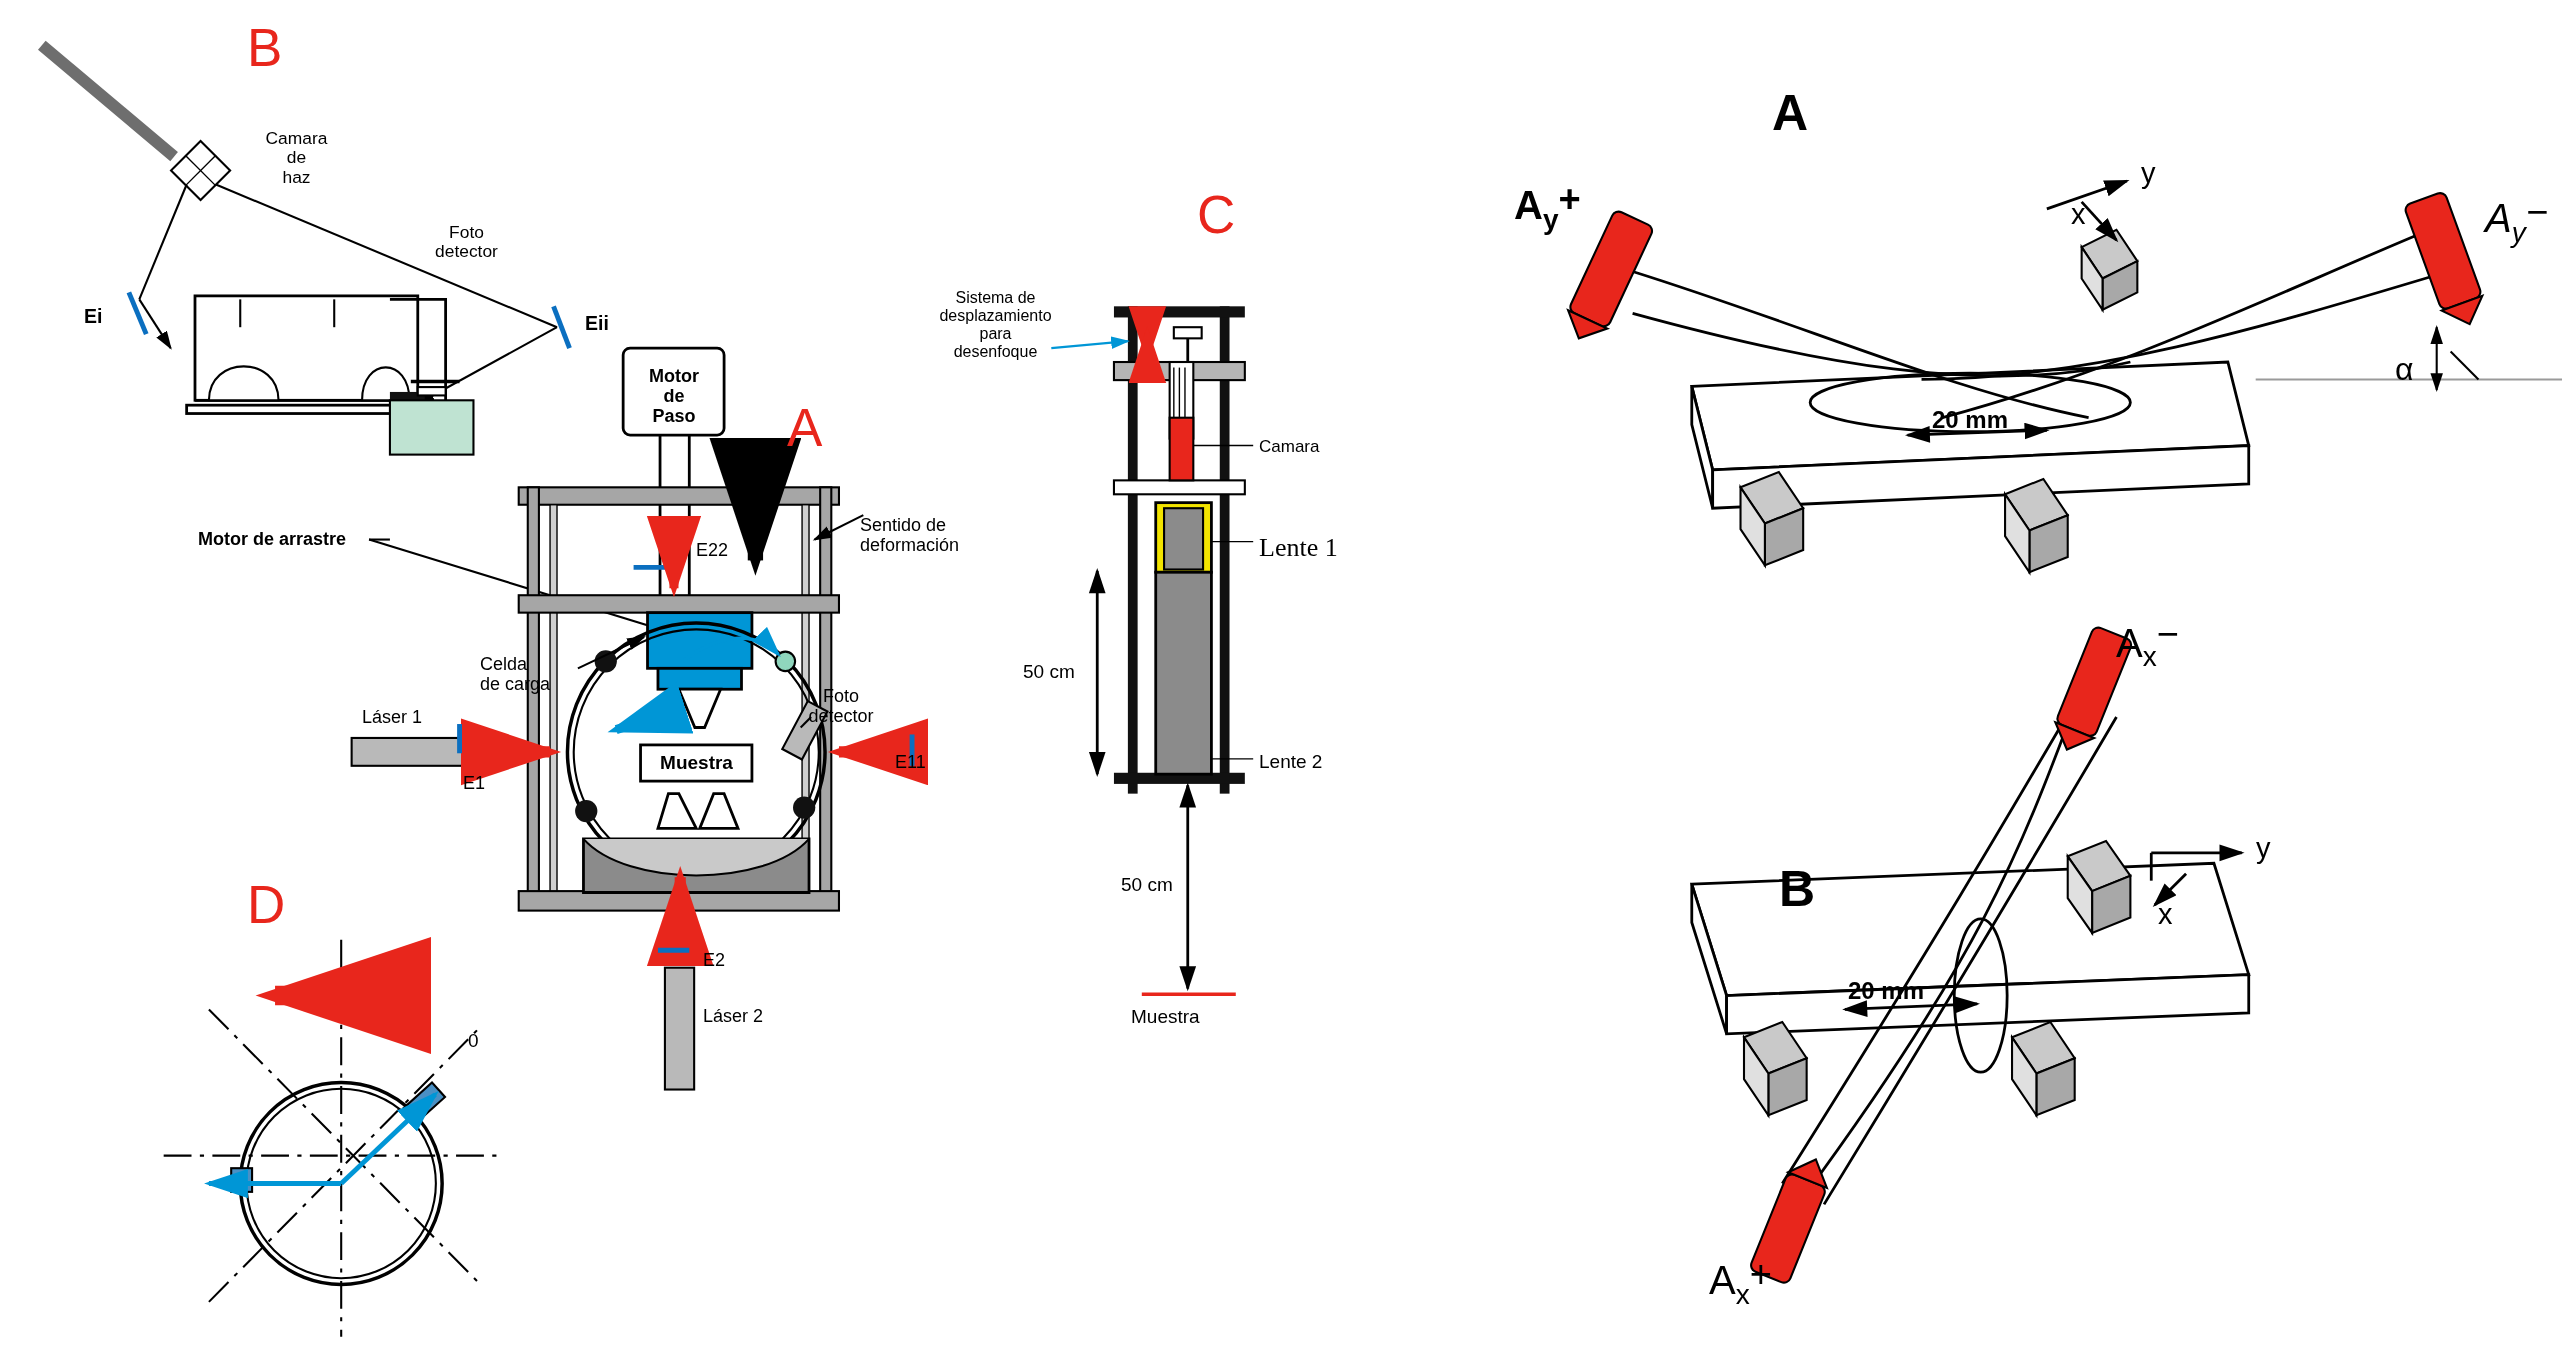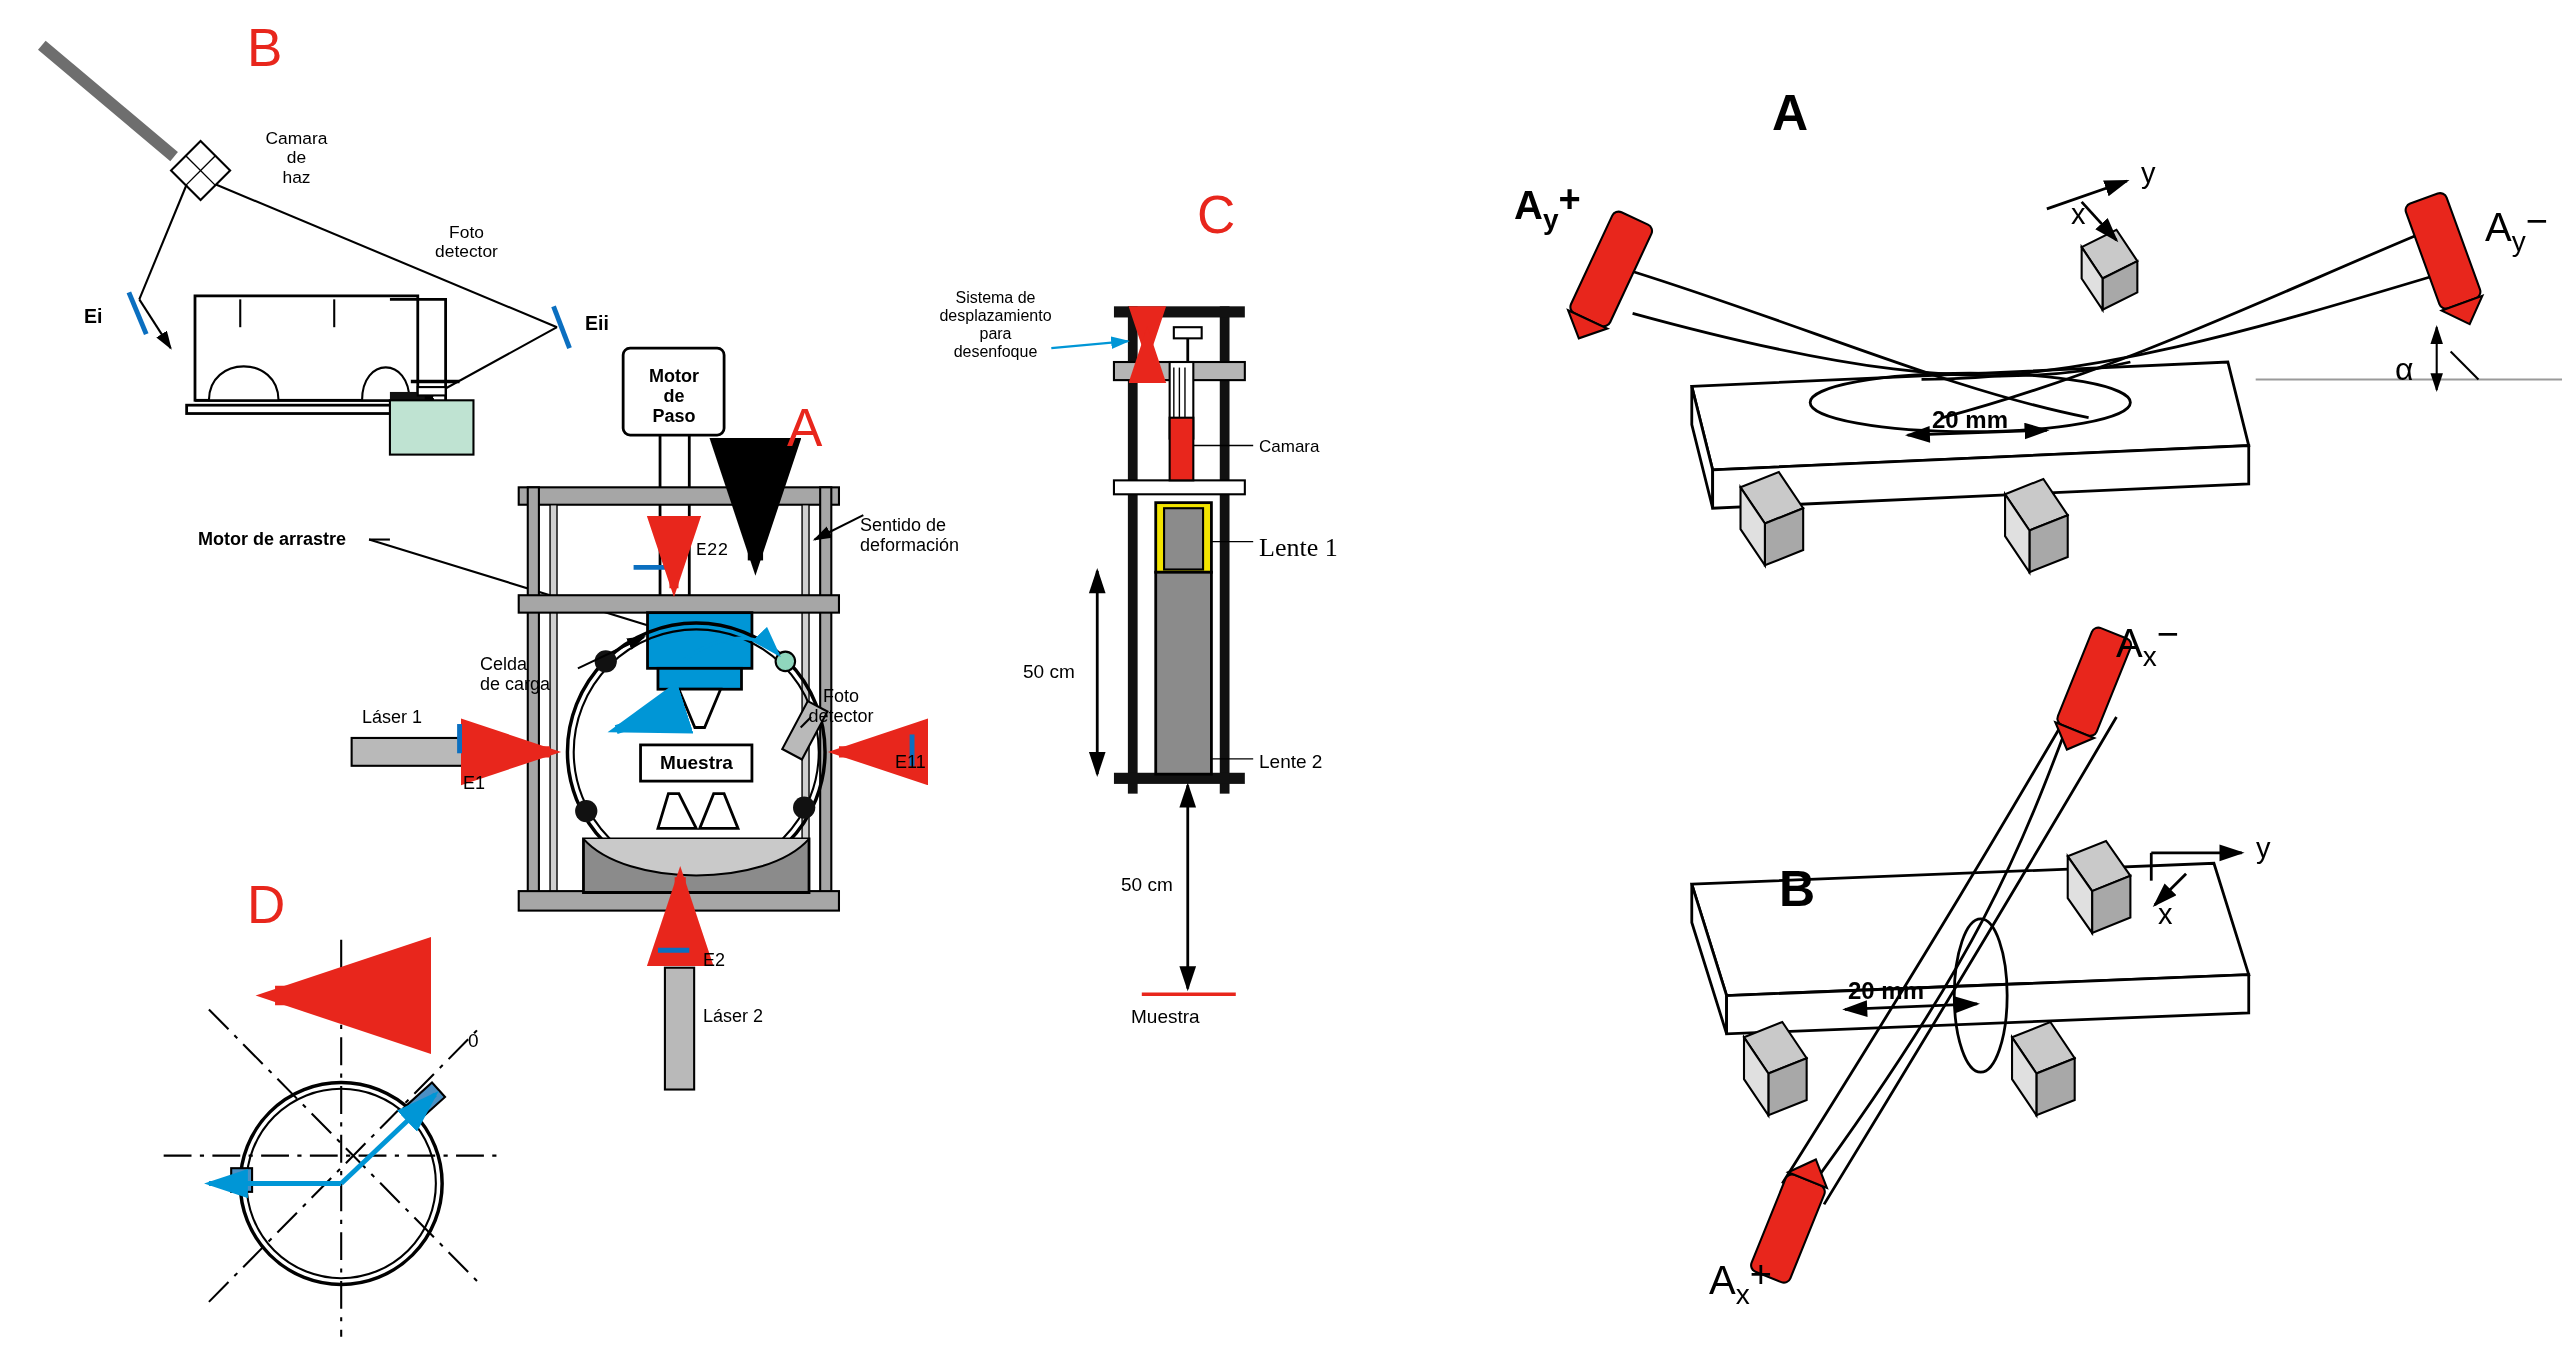--- a/index.html
+++ b/index.html
@@ -343,21 +343,21 @@
 haz</div>
   <div class="lbl c" style="left:418px;top:223px;width:97px;font-size:17.4px;">Foto
 detector</div>
   <div class="lbl bold" style="left:84px;top:306px;font-size:19.5px;">Ei</div>
   <div class="lbl bold" style="left:585px;top:313px;font-size:19.5px;">Eii</div>
   <div class="lbl bold" style="left:198px;top:529px;font-size:18px;">Motor de arrastre</div>
 
   <div class="lbl c" style="left:634px;top:366px;width:80px;font-size:18px;font-weight:bold;">Motor
 de
 Paso</div>
-  <div class="lbl" style="left:696px;top:540px;font-size:18px;font-family:Liberation Mono, monospace;">E22</div>
+  <div class="lbl" style="left:696px;top:540px;font-size:18px;">E22</div>
   <div class="lbl" style="left:860px;top:515px;font-size:18px;">Sentido de
 deformación</div>
   <div class="lbl" style="left:480px;top:654px;font-size:18px;">Celda
 de carga</div>
   <div class="lbl c" style="left:801px;top:686px;width:80px;font-size:18px;">Foto
 detector</div>
   <div class="lbl" style="left:362px;top:707px;font-size:18px;">Láser 1</div>
   <div class="lbl" style="left:463px;top:773px;font-size:18px;">E1</div>
   <div class="lbl c" style="left:641px;top:752px;width:111px;font-size:19px;font-weight:bold;">Muestra</div>
   <div class="lbl" style="left:895px;top:752px;font-size:18px;">E11</div>
@@ -373,21 +373,21 @@
   <div class="lbl" style="left:1259px;top:751px;font-size:19px;">Lente 2</div>
   <div class="lbl" style="left:1023px;top:661px;font-size:19px;">50 cm</div>
   <div class="lbl" style="left:1121px;top:874px;font-size:19px;">50 cm</div>
   <div class="lbl" style="left:1131px;top:1006px;font-size:19px;">Muestra</div>
 
   <div class="lbl" style="left:468px;top:1030px;font-size:19px;">0</div>
 
   <div class="abs" style="left:1514px;top:178px;font-weight:bold;">
     <span style="font-size:40px;">A</span><span style="font-size:28px;vertical-align:-9.7px;">y</span><span style="font-size:38px;vertical-align:7px;">+</span>
   </div>
-  <div class="abs" style="left:2485px;top:200px;">
+  <div class="abs" style="left:2485px;top:191px;font-style:italic;">
     <span style="font-size:40px;">A</span><span style="font-size:28px;vertical-align:-9.7px;">y</span><span style="font-size:38px;vertical-align:7px;">−</span>
   </div>
   <div class="lbl" style="left:2071px;top:198px;font-size:29px;">x</div>
   <div class="lbl" style="left:2141px;top:157px;font-size:29px;">y</div>
   <div class="lbl" style="left:2395px;top:352px;font-size:32px;">α</div>
   <div class="lbl bold" style="left:1932px;top:407px;font-size:24px;">20 mm</div>
 
   <div class="abs" style="left:2116px;top:613px;">
     <span style="font-size:40px;">A</span><span style="font-size:28px;vertical-align:-9.7px;">x</span><span style="font-size:38px;vertical-align:9.7px;">−</span>
   </div>

